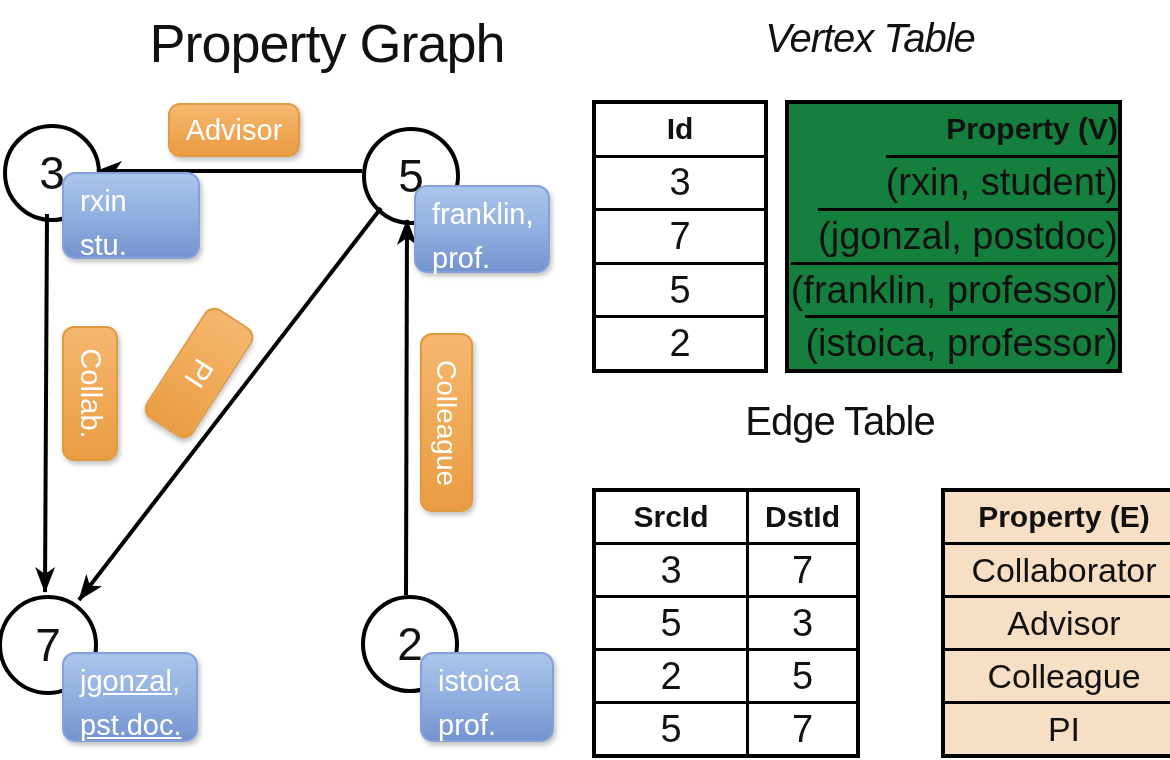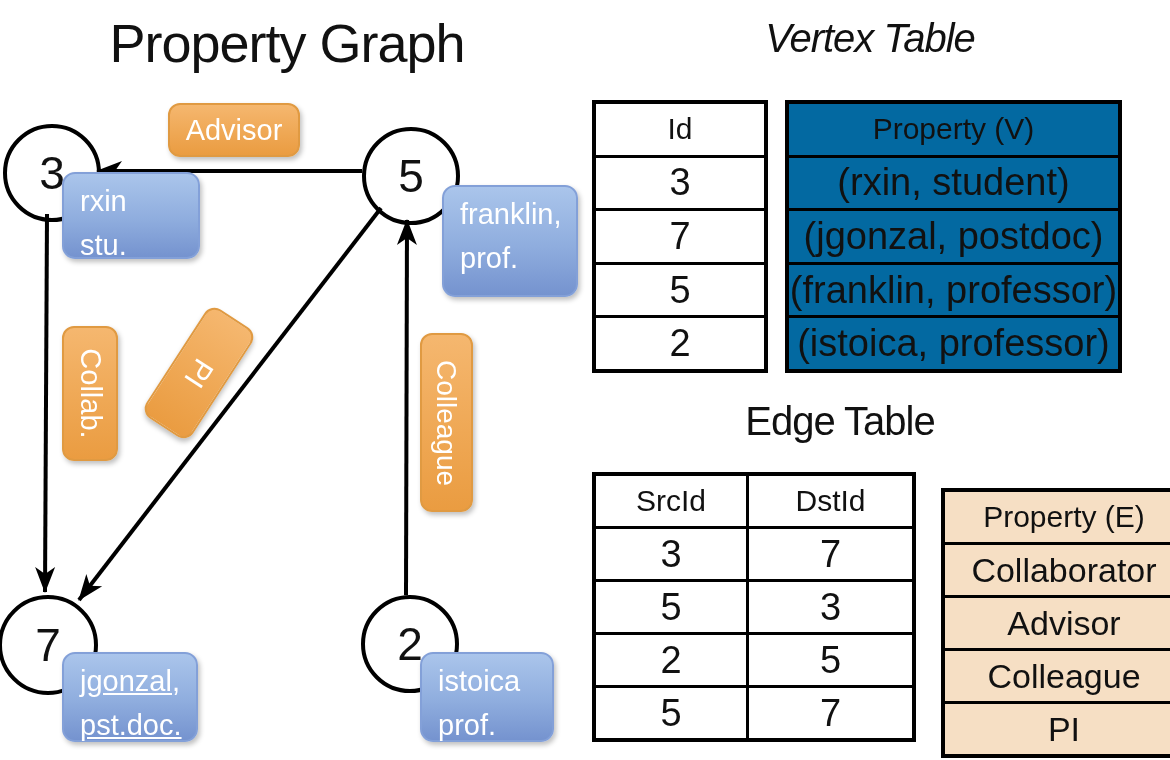--- a/index.html
+++ b/index.html
@@ -43,34 +43,34 @@
   
   .tblock{
     position:absolute;border:4px solid #000;box-sizing:border-box;
     display:flex;flex-direction:column;background:#fff;
   }
   .trow{
     flex:1;display:flex;align-items:center;justify-content:center;
     font-size:38px;color:#111;border-top:3px solid #000;
   }
   .trow:first-child{border-top:none;}
-  .trow.hdr{font-size:30px;font-weight:normal;}
+  .trow.hdr{font-size:30px;font-weight:bold;}
   .two-col .trow{justify-content:flex-start;}
   .two-col .cell{
     height:100%;display:flex;align-items:center;justify-content:center;box-sizing:border-box;
   }
   .two-col .cell.src{width:150px;}
   .two-col .cell.dst{flex:1;border-left:3px solid #000;}
 </style>
 </head>
 <body>
 
 <div id="stage">
 
-  <div class="title" style="left:0;top:12px;width:574px;">Property Graph</div>
+  <div class="title" style="left:0;top:12px;width:574px;padding-left:40px;">Property Graph</div>
   <div class="title" style="left:670px;top:16px;width:400px;font-size:40px;font-style:italic;">Vertex Table</div>
   <div class="title" style="left:640px;top:399px;width:400px;font-size:40px;">Edge Table</div>
 
   <svg id="edges" width="585" height="760" viewBox="0 0 585 760">
     <defs>
       <marker id="arw" viewBox="0 0 28 22" markerWidth="28" markerHeight="22" refX="26" refY="11" orient="auto" markerUnits="userSpaceOnUse">
         <path d="M1,1 L27,11 L1,21 L8,11 Z" fill="#000"></path>
       </marker>
     </defs>
     <line x1="362" y1="171" x2="97" y2="171" stroke="#000" stroke-width="4" marker-end="url(#arw)"></line>
@@ -89,21 +89,21 @@
     <span class="nid">7</span>
   </div>
   <div class="node" style="left:361px;top:595px;width:90px;height:90px;">
     <span class="nid">2</span>
   </div>
 
   <div class="vbox" style="left:62px;top:172px;width:138px;height:87px;">
     <span>rxin</span>
     <span>stu.</span>
   </div>
-  <div class="vbox" style="left:442px;top:185px;width:136px;height:112px;">
+  <div class="vbox" style="left:414px;top:185px;width:136px;height:88px;">
     <span>franklin,</span>
     <span>prof.</span>
   </div>
   <div class="vbox" style="left:62px;top:652px;width:136px;height:90px;text-decoration:underline;">
     <span>jgonzal,</span>
     <span>pst.doc.</span>
   </div>
   <div class="vbox" style="left:420px;top:652px;width:134px;height:90px;">
     <span>istoica</span>
     <span>prof.</span>
@@ -122,29 +122,29 @@
     <span class="vtext">Colleague</span>
   </div>
 
   <div class="tblock" style="left:592px;top:100px;width:176px;height:273px;">
     <div class="trow hdr">Id</div>
     <div class="trow">3</div>
     <div class="trow">7</div>
     <div class="trow">5</div>
     <div class="trow">2</div>
   </div>
-  <div class="tblock" style="left:785px;top:100px;width:337px;height:273px;background:#0369a1;">
+  <div class="tblock" style="left:785px;top:100px;width:337px;height:273px;background:#15803d;align-items:flex-end;">
     <div class="trow hdr">Property (V)</div>
     <div class="trow">(rxin, student)</div>
     <div class="trow">(jgonzal, postdoc)</div>
     <div class="trow">(franklin, professor)</div>
     <div class="trow">(istoica, professor)</div>
   </div>
 
-  <div class="tblock two-col" style="left:592px;top:472px;width:324px;height:270px;">
+  <div class="tblock two-col" style="left:592px;top:488px;width:268px;height:270px;">
     <div class="trow hdr">
       <div class="cell src">SrcId</div>
       <div class="cell dst">DstId</div>
     </div>
     <div class="trow">
       <div class="cell src">3</div>
       <div class="cell dst">7</div>
     </div>
     <div class="trow">
       <div class="cell src">5</div>

